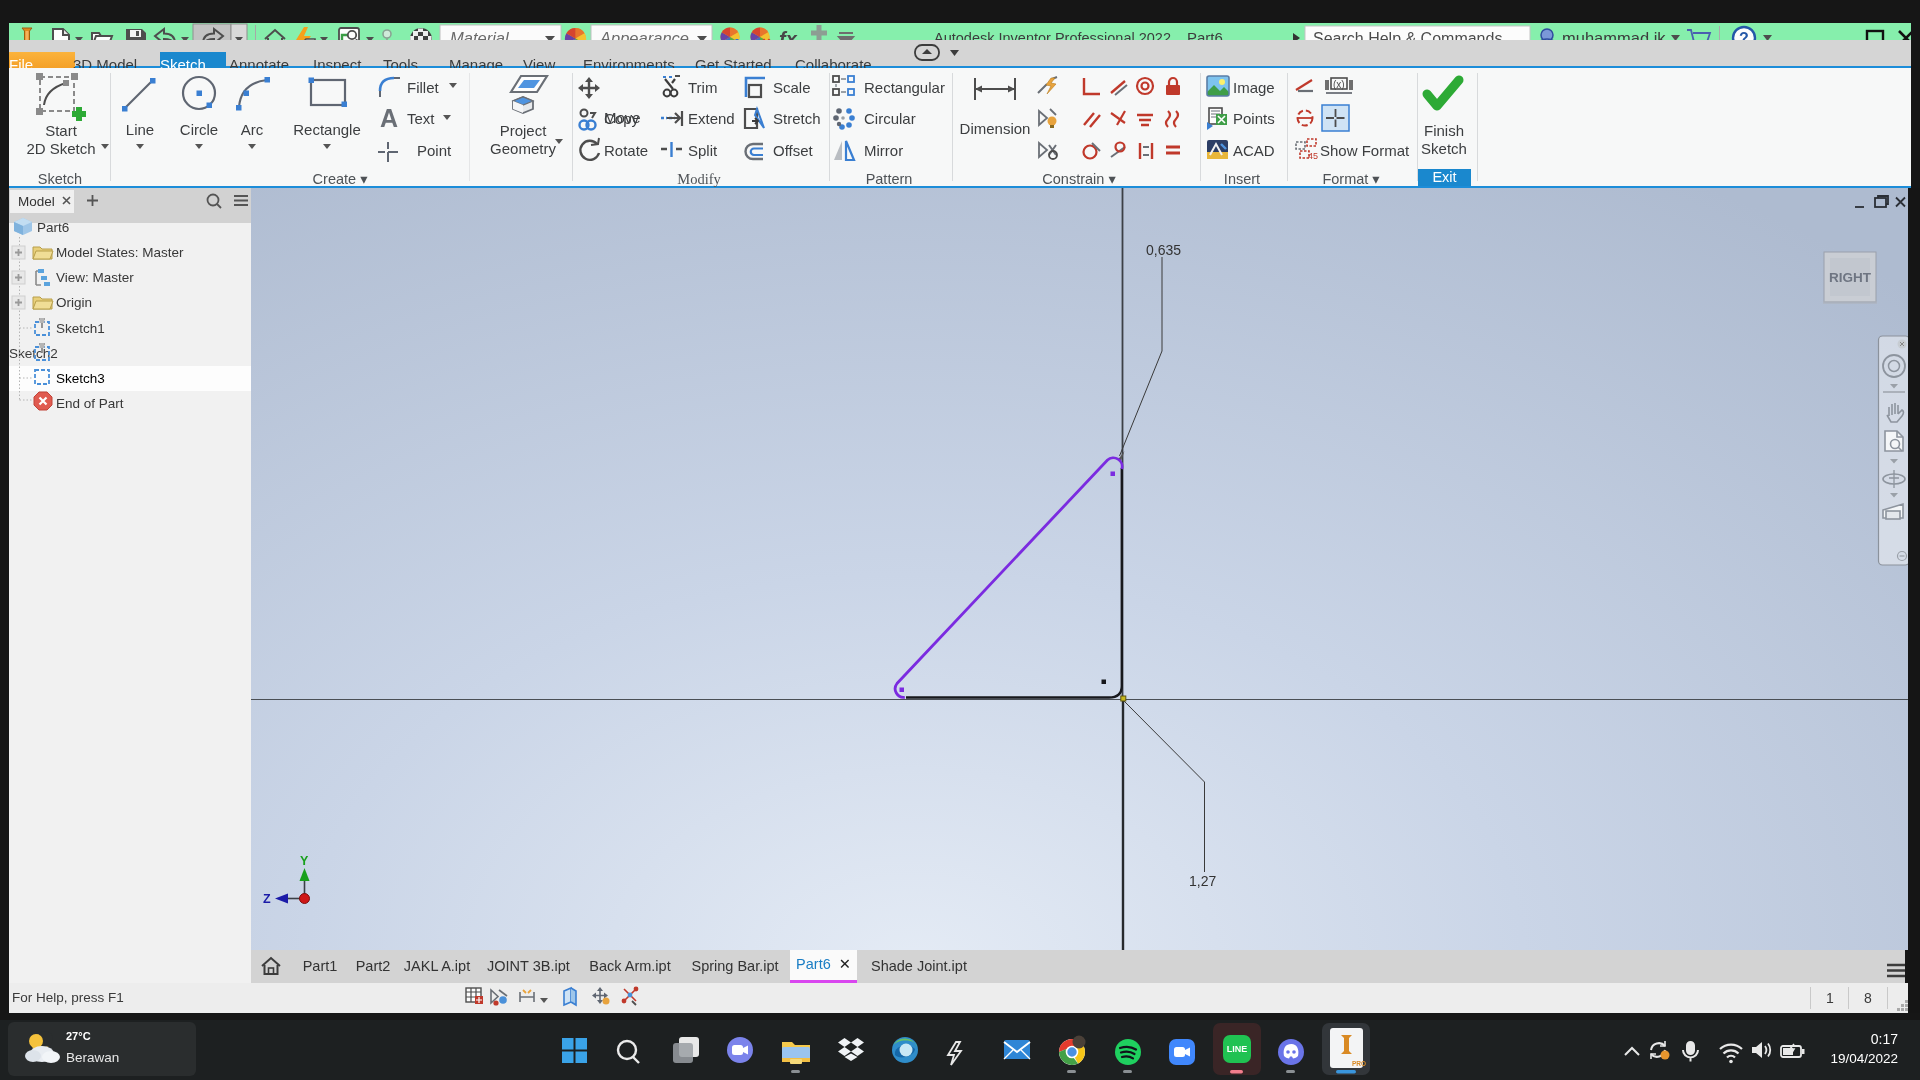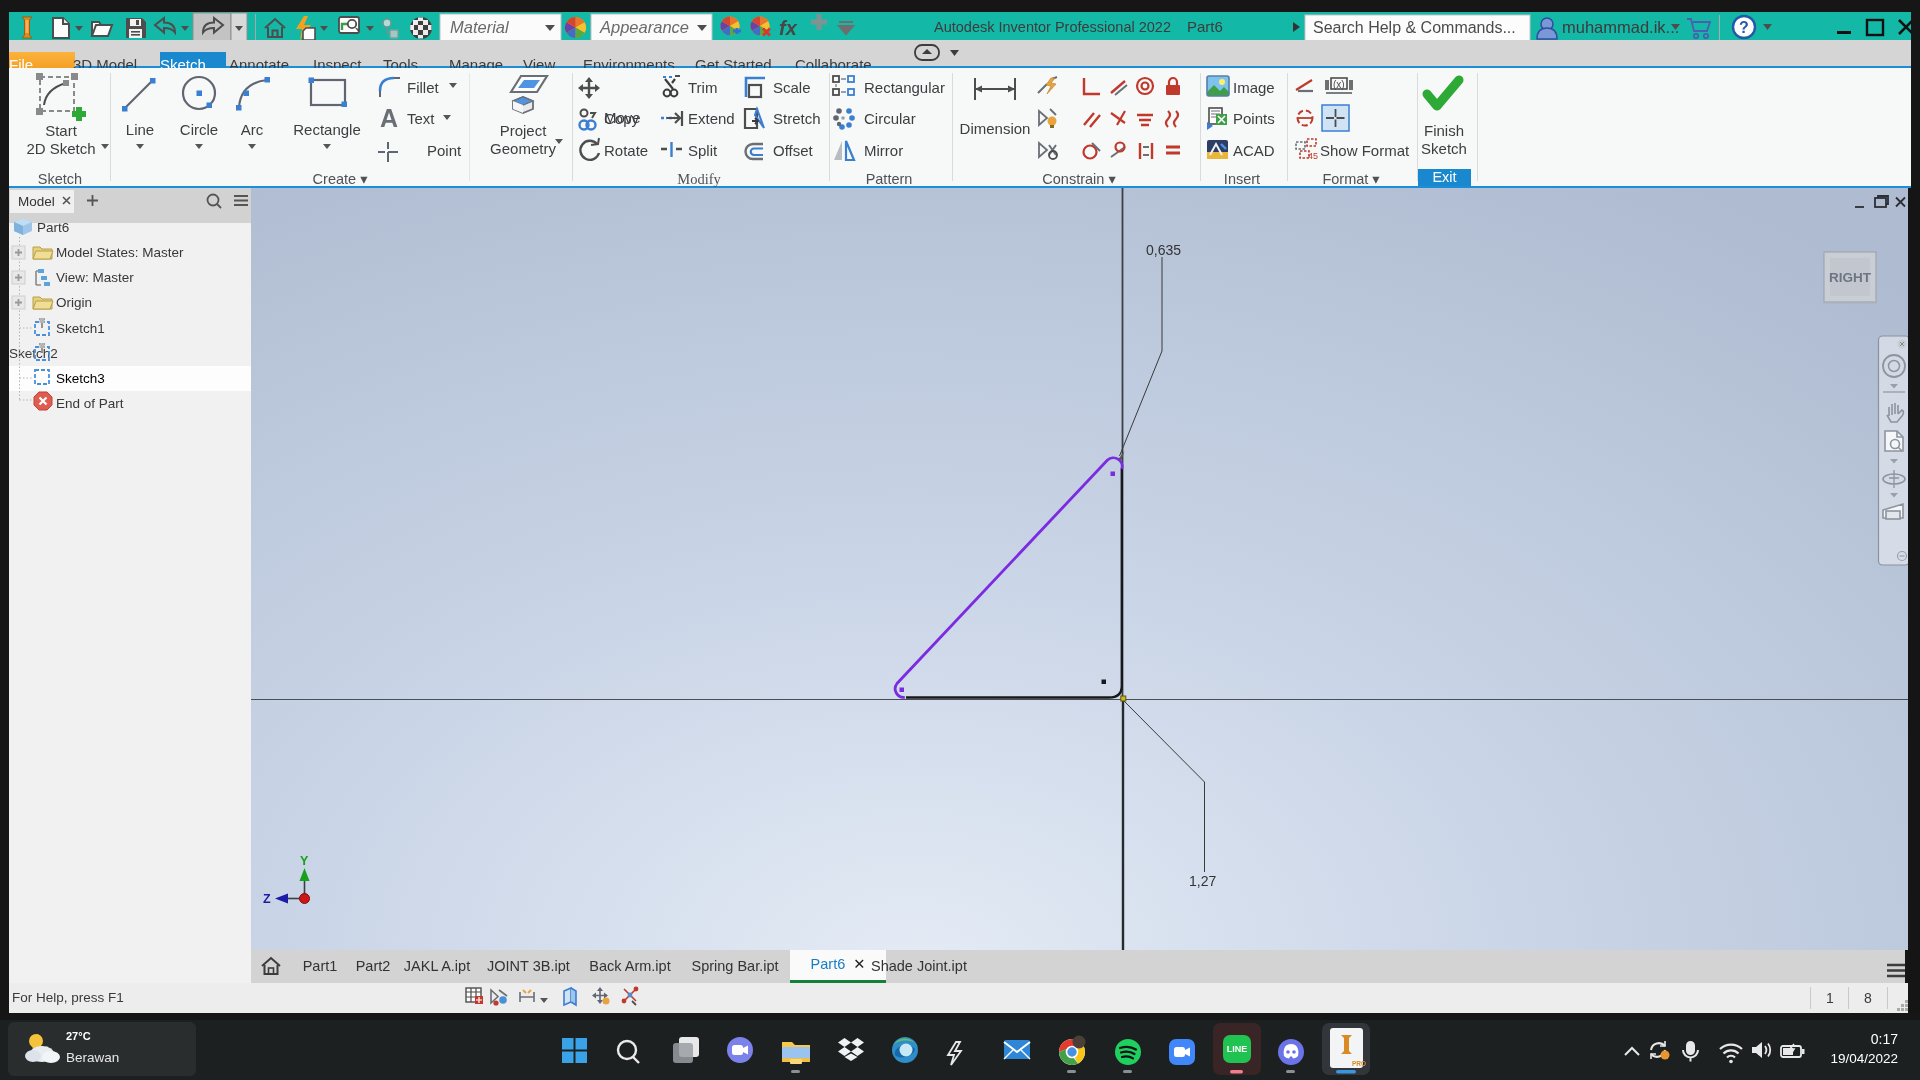--- a/index.html
+++ b/index.html
@@ -1,19 +1,19 @@
 <!DOCTYPE html>
 <html><head>
 <meta charset="utf-8">
 <style>
   * { margin:0; padding:0; box-sizing:border-box; }
   html,body { width:1920px; height:1080px; overflow:hidden; background:#161616; font-family:"Liberation Sans", sans-serif; }
   .abs { position:absolute; }
   
-  #titlebar { left:9px; top:12px; width:1902px; height:32px; background:#14b8a6; }
+  #titlebar { left:9px; top:23px; width:1902px; height:32px; background:#86efac; }
   
   #tabrow { left:9px; top:40px; width:1902px; height:28px; background:#d5d5d5; border-bottom:2px solid #1c8dd9; }
   .rtab { position:absolute; top:12px; height:26px; line-height:26px; font-size:15px; color:#3b3b3b; }
   
   #ribbon { left:9px; top:68px; width:1902px; height:120px; background:#f7f8f8; border-bottom:2px solid #1c8dd9; }
   .psep { position:absolute; top:5px; height:108px; width:1px; background:#d8dadc; }
   .plabel { position:absolute; top:103px; height:16px; font-size:14.5px; color:#4e5256; text-align:center; white-space:nowrap; }
   .blabel { position:absolute; font-size:15px; color:#3c3e40; text-align:center; white-space:nowrap; line-height:18px; }
   .slabel { position:absolute; font-size:15px; color:#3c3e40; white-space:nowrap; line-height:18px; }
   .darr { position:absolute; width:0; height:0; border-left:4px solid transparent; border-right:4px solid transparent; border-top:5px solid #555; }
@@ -228,21 +228,21 @@
   <div class="blabel" style="left:96px; top:53px; width:70px;">Line</div>
   <div class="blabel" style="left:155px; top:53px; width:70px;">Circle</div>
   <div class="blabel" style="left:208px; top:53px; width:70px;">Arc</div>
   <div class="blabel" style="left:273px; top:53px; width:90px;">Rectangle</div>
   <div class="blabel" style="left:469px; top:54px; width:90px;">Project<br>Geometry</div>
   <div class="blabel" style="left:941px; top:52px; width:90px;">Dimension</div>
   <div class="blabel" style="left:1395px; top:54px; width:80px;">Finish<br>Sketch</div>
 
   <div class="slabel" style="left:398px; top:11px;">Fillet</div>
   <div class="slabel" style="left:398px; top:42px;">Text</div>
-  <div class="slabel" style="left:418px; top:74px;">Point</div>
+  <div class="slabel" style="left:408px; top:74px;">Point</div>
 
   <div class="slabel" style="left:595px; top:11px;margin-top:30px;">Move</div>
   <div class="slabel" style="left:595px; top:42px;">Copy</div>
   <div class="slabel" style="left:595px; top:74px;">Rotate</div>
   <div class="slabel" style="left:679px; top:11px;">Trim</div>
   <div class="slabel" style="left:679px; top:42px;">Extend</div>
   <div class="slabel" style="left:679px; top:74px;">Split</div>
   <div class="slabel" style="left:764px; top:11px;">Scale</div>
   <div class="slabel" style="left:764px; top:42px;">Stretch</div>
   <div class="slabel" style="left:764px; top:74px;">Offset</div>
@@ -690,21 +690,21 @@
     <path d="M3 16 L12 8 L21 16" fill="none" stroke="#3c3c3c" stroke-width="2"></path>
     <path d="M5.5 15 v9 h13 v-9" fill="none" stroke="#3c3c3c" stroke-width="2"></path>
     <rect x="9.5" y="18" width="5" height="6" fill="none" stroke="#3c3c3c" stroke-width="1.6"></rect>
   </svg>
   <div class="dtab" style="left:44px; width:50px;">Part1</div>
   <div class="dtab" style="left:97px; width:50px;">Part2</div>
   <div class="dtab" style="left:152px; width:68px;">JAKL A.ipt</div>
   <div class="dtab" style="left:236px; width:82px;">JOINT 3B.ipt</div>
   <div class="dtab" style="left:336px; width:86px;">Back Arm.ipt</div>
   <div class="dtab" style="left:438px; width:92px;">Spring Bar.ipt</div>
-  <div class="dtab" style="left:539px; width:96px; background:#fafafa; border-bottom:3px solid #15803d; color:#1a7dc4; line-height:29px;">Part6&nbsp;&nbsp;<span style="color:#222;">✕</span></div>
+  <div class="dtab" style="left:539px; width:67px; background:#fafafa; border-bottom:3px solid #d946ef; color:#1a7dc4; line-height:29px;">Part6&nbsp;&nbsp;<span style="color:#222;">✕</span></div>
   <div class="dtab" style="left:620px; width:95px;">Shade Joint.ipt</div>
   <svg width="30" height="33" style="position:absolute;left:1632px;top:0">
     <path d="M4 15 h18 M4 20.5 h18 M4 26 h18" stroke="#3c3c3c" stroke-width="2.4"></path>
   </svg>
 </div>
 <div class="abs" id="statusbar">
   <div style="position:absolute; left:3px; top:7px;">For Help, press F1</div>
   <svg width="700" height="30" style="position:absolute;left:450px;top:0">
 
     <g transform="translate(7,5)">

